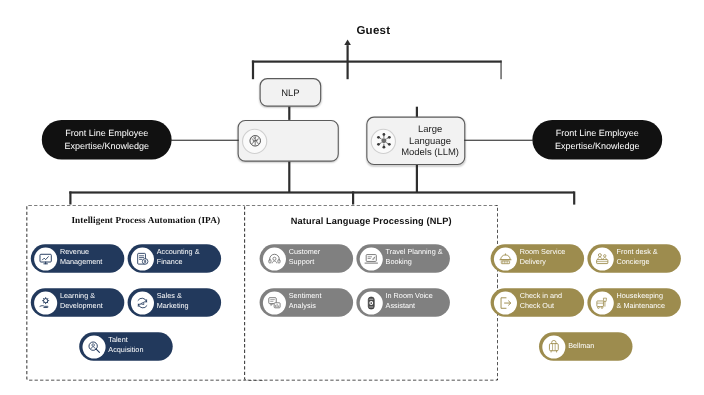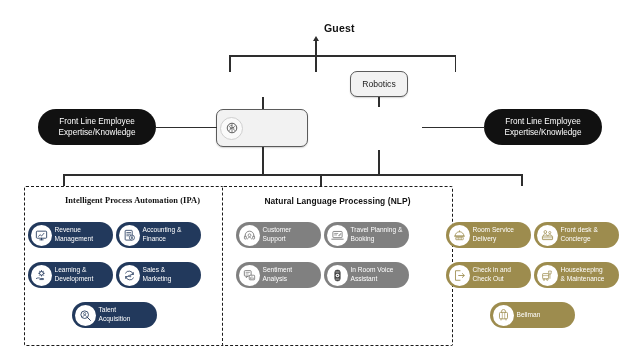--- a/index.html
+++ b/index.html
@@ -150,38 +150,59 @@
 <div id="canvas">
 
   <div class="guest-label" style="left:296px; top:22px;margin-left:28px;">Guest</div>
   <div class="arrow-up" style="left:312.5px; top:36px;"></div>
   <div class="ln v" style="left:315.3px; top:41px; height:31px;"></div>
 
   <div class="ln h" style="left:229px; top:55px; width:227px;"></div>
   <div class="ln v" style="left:229px; top:55px; height:17px;"></div>
   <div class="ln v" style="left:454.5px; top:55px; height:17px;"></div>
 
-
-
-  <div class="node" style="left:350px; top:71px; width:58px; height:26px;">
-    <span class="nlabel">Robotics</span>
-  </div>
+  <div class="node" style="left:236px; top:71px; width:56px; height:26px;">
+    <span class="nlabel">NLP</span>
+  </div>
+
+
 
   <div class="ln v" style="left:262px; top:97px; height:12px;"></div>
   <div class="ln v" style="left:378px; top:97px; height:10px;"></div>
 
   <div class="node with-icon" style="left:216px; top:109px; width:92px; height:38px;">
     <span class="badge">
       <svg width="14" height="14" viewBox="0 0 24 24">
         <circle cx="12" cy="12" r="8.2" fill="none" stroke="#3a3a3a" stroke-width="1.4"></circle>
         <path d="M7 9c2 .6 3 2 3 3.5S8.8 15.6 7.2 16M17 9c-2 .6-3 2-3 3.5s1.2 3.1 2.8 3.5M12 5.5v13M9.5 7.5c1 .8 2 .8 2.6 0M12 11.5c1.2-.7 2.4-.6 3.3.2M8.8 12.3c1 .5 2.1.4 3-.2" fill="none" stroke="#3a3a3a" stroke-width="1.05" stroke-linecap="round"></path>
       </svg>
     </span>
   </div>
 
+  <div class="node with-icon" style="left:333px; top:106px; width:90px; height:44px;">
+    <span class="badge">
+      <svg width="16" height="16" viewBox="0 0 24 24">
+        <g stroke="#3a3a3a" stroke-width="1" fill="none">
+          <path d="M12 4v4M12 16v4M5.6 7.6l3.2 2M15.2 14.4l3.2 2M18.4 7.6l-3.2 2M8.8 14.4l-3.2 2"></path>
+        </g>
+        <circle cx="12" cy="12" r="3.4" fill="#6e6e6e"></circle>
+        <g fill="#3a3a3a">
+          <circle cx="12" cy="3.3" r="1.9"></circle>
+            <circle cx="12" cy="20.7" r="1.9"></circle>
+          <circle cx="4.6" cy="7.2" r="1.9"></circle>
+            <circle cx="19.4" cy="7.2" r="1.9"></circle>
+          <circle cx="4.6" cy="16.8" r="1.9"></circle>
+            <circle cx="19.4" cy="16.8" r="1.9"></circle>
+        </g>
+      </svg>
+    </span>
+    <span class="nlabel" style="white-space:pre-line">Large
+Language
+Models (LLM)</span>
+  </div>
 
   <div class="blackpill" style="left:38px; top:109px; width:118px; height:36px; white-space:pre-line;">Front Line Employee
 Expertise/Knowledge</div>
   <div class="ln h" style="left:155px; top:126.5px; width:62px;"></div>
 
   <div class="blackpill" style="left:484px; top:109px; width:118px; height:36px; white-space:pre-line;">Front Line Employee
 Expertise/Knowledge</div>
   <div class="ln h" style="left:422px; top:126.5px; width:63px;"></div>
 
   <div class="ln v" style="left:262px; top:147px; height:28px;"></div>

